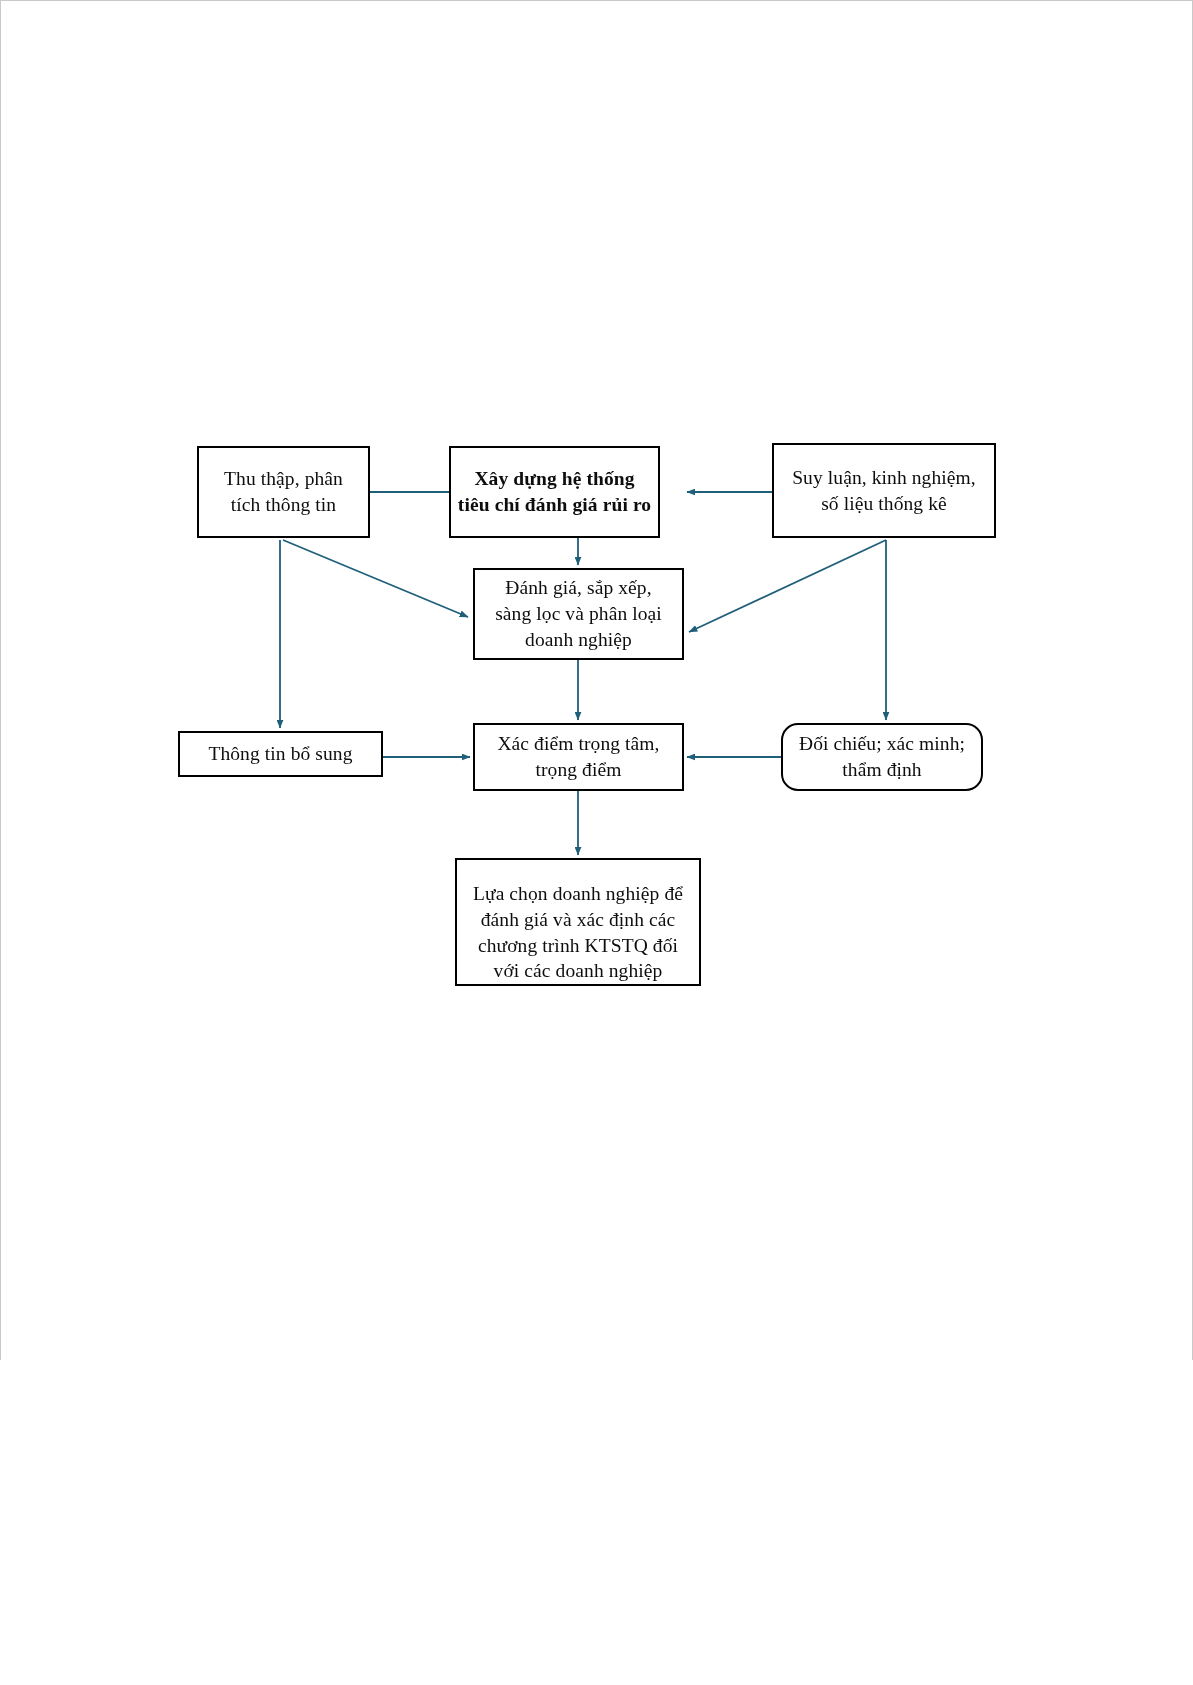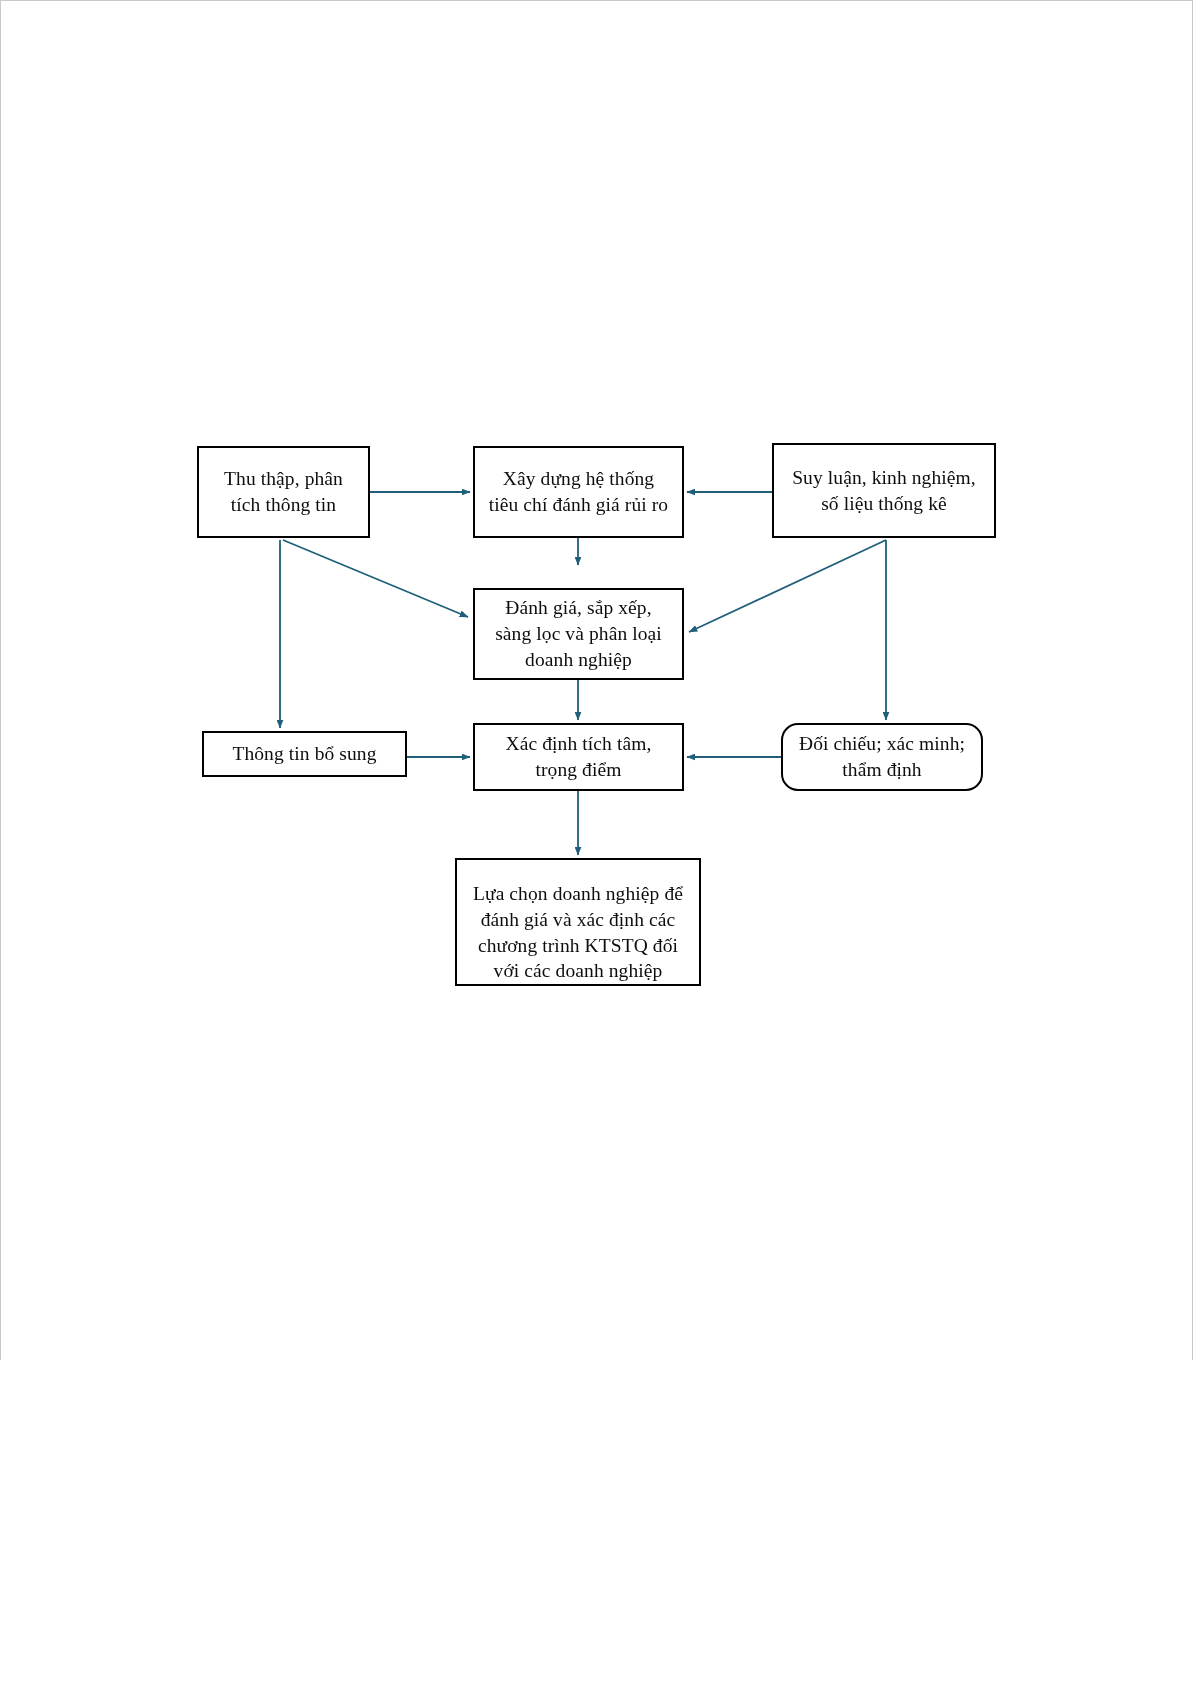--- a/index.html
+++ b/index.html
@@ -58,24 +58,24 @@
     padding: 0 6px;
     box-sizing: border-box;
     font-size: 19.5px;
     line-height: 1.32;
     letter-spacing: 0.1px;
     white-space: pre-line;
     color: #0d0d0d;
   }
   
   #node-collect        { left: 197px;  top: 446px;  width: 173px; height: 92px; }
-  #node-criteria       { left: 473px;  top: 446px;  width: 211px; height: 92px; }
+  #node-criteria       { left: 449px;  top: 446px;  width: 211px; height: 92px; font-weight: bold; }
   #node-inference      { left: 772px;  top: 443px;  width: 224px; height: 95px; }
-  #node-classify       { left: 473px;  top: 588px;  width: 211px; height: 92px; }
-  #node-extrainfo      { left: 178px;  top: 731px;  width: 205px; height: 46px; margin-left: 24px; }
+  #node-classify       { left: 473px;  top: 568px;  width: 211px; height: 92px; }
+  #node-extrainfo      { left: 178px;  top: 731px;  width: 205px; height: 46px; }
   #node-focus          { left: 473px;  top: 723px;  width: 211px; height: 68px; }
   #node-verify         { left: 781px;  top: 723px;  width: 202px; height: 68px; border-radius: 17px; }
   #node-selection      { left: 455px;  top: 858px;  width: 246px; height: 128px; align-items: flex-end; }
 </style>
 </head>
 <body>
 
 <div id="page">
 
   <div id="page-border"></div>
@@ -131,21 +131,21 @@
       <span class="label">Đánh giá, sắp xếp,
 sàng lọc và phân loại
 doanh nghiệp</span>
     </div>
 
     <div class="node" id="node-extrainfo">
       <span class="label">Thông tin bổ sung</span>
     </div>
 
     <div class="node" id="node-focus">
-      <span class="label">Xác định tích tâm,
+      <span class="label">Xác điểm trọng tâm,
 trọng điểm</span>
     </div>
 
     <div class="node" id="node-verify">
       <span class="label">Đối chiếu; xác minh;
 thẩm định</span>
     </div>
 
     <div class="node" id="node-selection">
       <span class="label">Lựa chọn doanh nghiệp để

